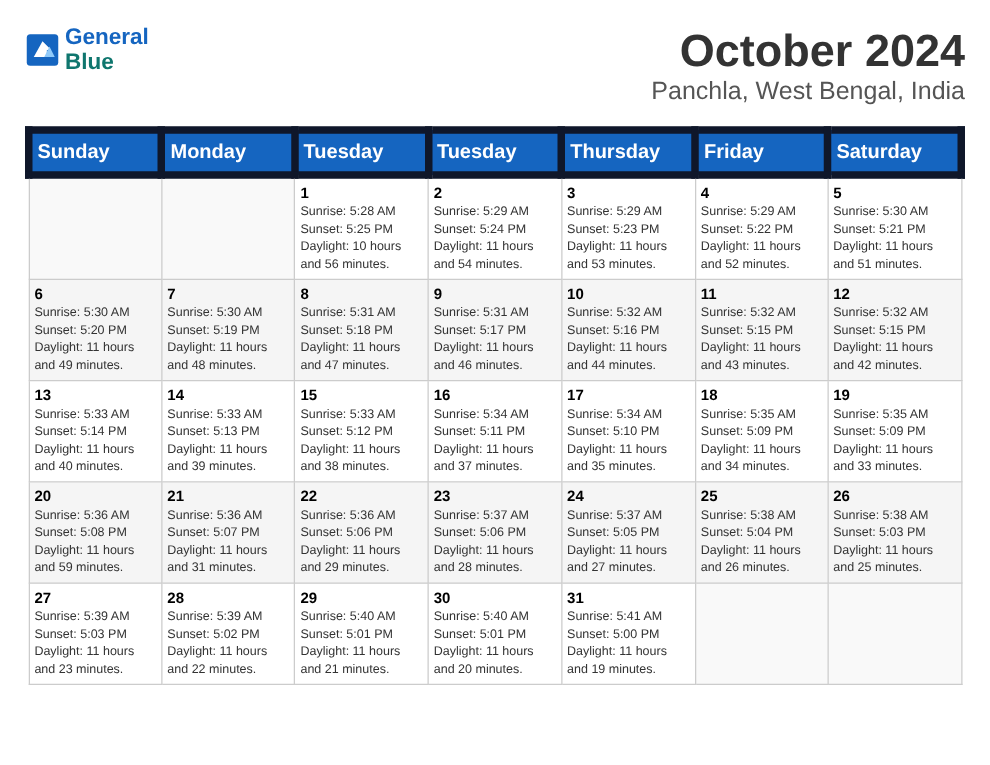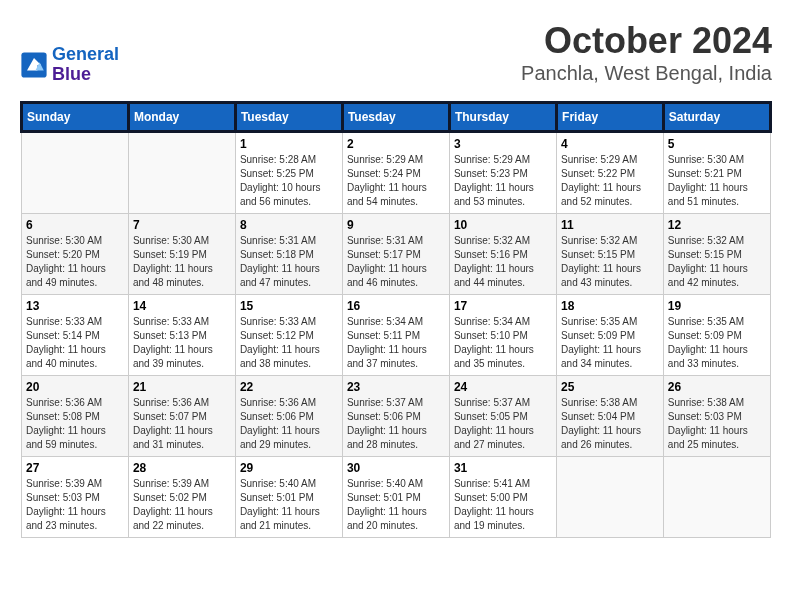--- a/index.html
+++ b/index.html
@@ -6,21 +6,21 @@
     body {
       font-family: Arial, sans-serif;
       background: #fff;
       width: 792px;
       min-height: 612px;
       padding: 20px;
     }
     .header {
       display: flex;
       justify-content: space-between;
-      align-items: flex-end;
+      align-items: flex-start;
       margin-bottom: 16px;
     }
     .logo {
       display: flex;
       align-items: center;
       gap: 4px;
     }
     .logo-text {
       font-size: 18px;
       font-weight: bold;
@@ -49,23 +49,23 @@
     table {
       width: 100%;
       border-collapse: collapse;
       font-size: 11px;
     }
     thead th {
       background-color: #1565c0;
       color: #fff;
       padding: 6px 4px;
       text-align: left;
-      font-size: 12px;
+      font-size: 16px;
       font-weight: bold;
-      border: 3px solid #0f172a;
+      border: 6px solid #0f172a;
     }
     tbody tr {
       vertical-align: top;
     }
     tbody td {
       border: 1px solid #ccc;
       padding: 4px;
       height: 80px;
       width: 108px;
       background: #fff;
@@ -93,21 +93,21 @@
 
 <div class="header">
   <div class="logo">
     <svg class="logo-icon" viewBox="0 0 40 40">
       <rect x="2" y="2" width="36" height="36" rx="4" fill="#1565c0"></rect>
       <polygon points="10,28 20,10 30,20 25,20 25,28" fill="white"></polygon>
       <polygon points="22,28 28,16 34,28" fill="#90caf9"></polygon>
     </svg>
     <div class="logo-text">
       <div><span>General</span></div>
-      <div style="color:#4c1d95;">Blue</div>
+      <div style="color:#0f766e;">Blue</div>
     </div>
   </div>
   <div class="title-block">
     <div class="month-title">October 2024</div>
     <div class="location-title">Panchla, West Bengal, India</div>
   </div>
 </div>
 
 <table>
   <thead>

